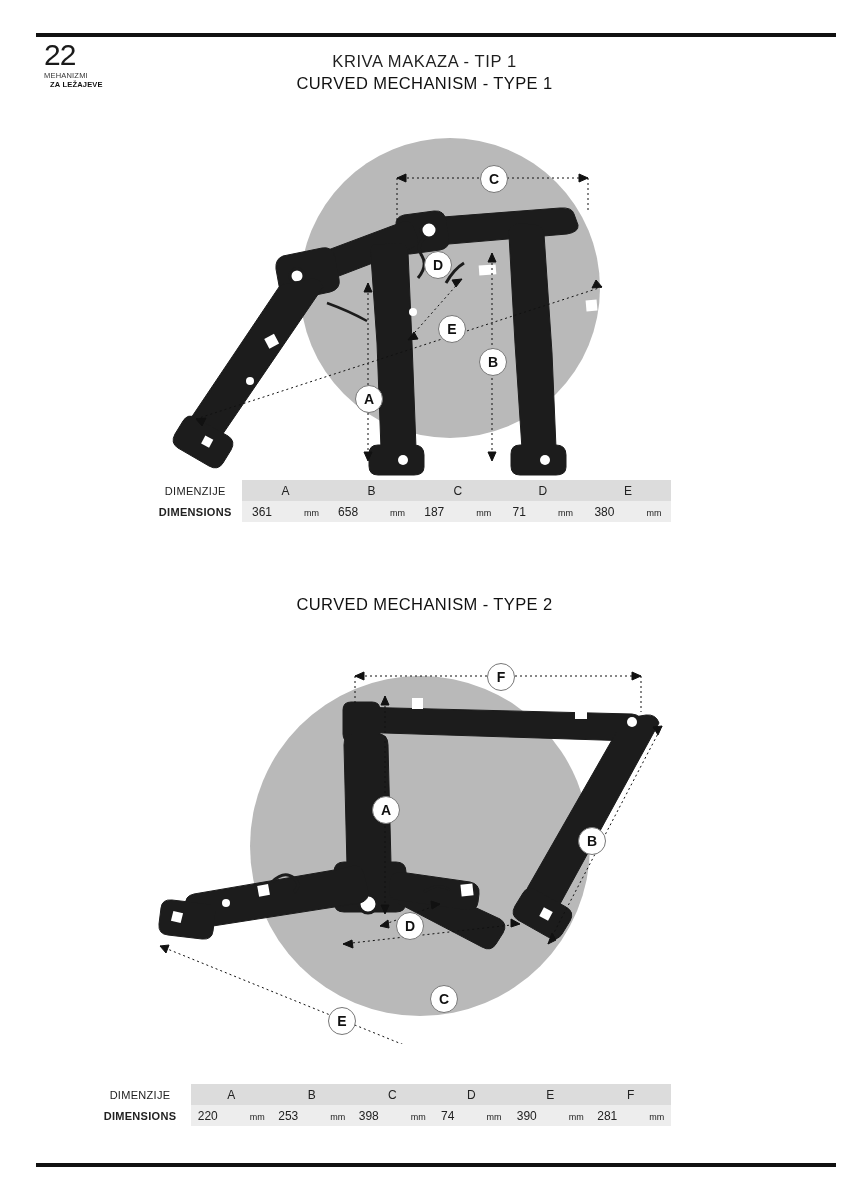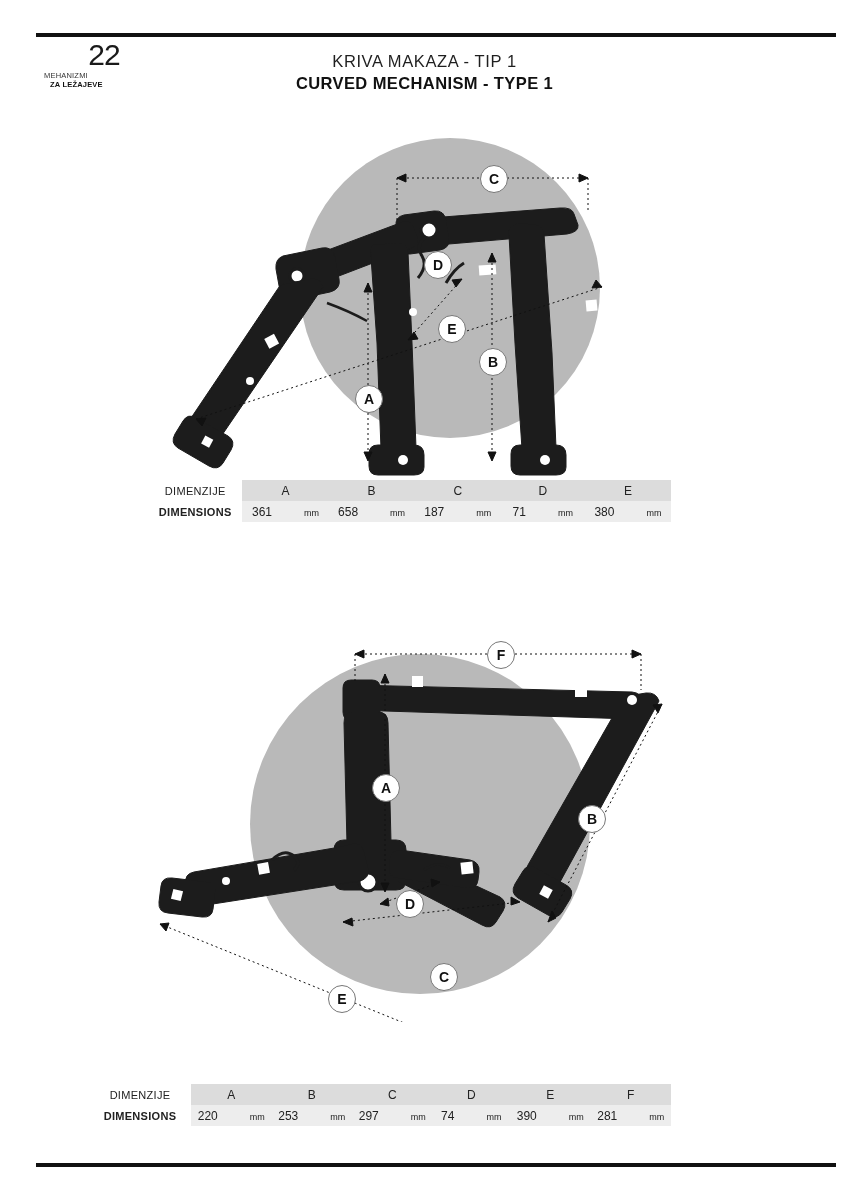--- a/index.html
+++ b/index.html
@@ -40,21 +40,20 @@
     position: absolute;
     left: 44px; top: 40px;
     width: 120px;
   }
   .pagenum {
     font-size: 30px;
     font-weight: 400;
     letter-spacing: -1px;
     line-height: 30px;
     color: #1a1a1a;
-    text-align: center;
   }
   .pagenum-sub1 {
     font-size: 7.5px;
     letter-spacing: 0.2px;
     color: #333333;
     line-height: 9px;
     margin-top: 1px;
   }
   .pagenum-sub2 {
     font-size: 7.5px;
@@ -81,21 +80,21 @@
   .title-sr {
     font-size: 16.5px;
     letter-spacing: 0.6px;
     color: #1f1f1f;
     font-weight: 400;
   }
   .title-en {
     font-size: 16.5px;
     letter-spacing: 0.4px;
     color: #111111;
-    font-weight: bold;
+    font-weight: normal;
     margin-top: 3px;
   }
 
   
   .figure {
     position: relative;
     width: 849px;
   }
   .fig1 { height: 390px; }
   .fig2 { height: 430px; }
@@ -283,20 +282,21 @@
         <td class="val-cell"><span>71</span><span class="unit">mm</span></td>
         <td class="val-cell"><span>380</span><span class="unit">mm</span></td>
       </tr>
     </tbody>
       </table>
   </div>
 
   <div class="section sec2">
 
     <div class="titles">
+      <div class="title-en">CURVED MECHANISM - TYPE 2</div>
     </div>
 
     <div class="figure fig2">
 
       <div class="grayblob" style="left:250px; top:62px; width:340px; height:340px;"></div>
 
       <svg class="overlay" height="430" viewBox="0 0 849 430">
         <g fill="#1c1c1c" stroke="#1c1c1c">
 
           <path d="M354,93 L632,100 Q642,101 642,110 L642,118 Q642,127 632,127 L354,118 Q345,118 345,109 L345,101 Q345,93 354,93 Z"></path>
@@ -381,21 +381,21 @@
         <td class="hdr-cell" style="width:91px;">B</td>
         <td class="hdr-cell" style="width:91px;">C</td>
         <td class="hdr-cell" style="width:91px;">D</td>
         <td class="hdr-cell" style="width:91px;">E</td>
         <td class="hdr-cell" style="width:91px;">F</td>
       </tr>
       <tr>
         <td class="lbl-cell bold">DIMENSIONS</td>
         <td class="val-cell"><span>220</span><span class="unit">mm</span></td>
         <td class="val-cell"><span>253</span><span class="unit">mm</span></td>
-        <td class="val-cell"><span>297</span><span class="unit">mm</span></td>
+        <td class="val-cell"><span>398</span><span class="unit">mm</span></td>
         <td class="val-cell"><span>74</span><span class="unit">mm</span></td>
         <td class="val-cell"><span>390</span><span class="unit">mm</span></td>
         <td class="val-cell"><span>281</span><span class="unit">mm</span></td>
       </tr>
     </tbody>
       </table>
   </div>
 
   <div class="rule-bottom"></div>
 </div>

